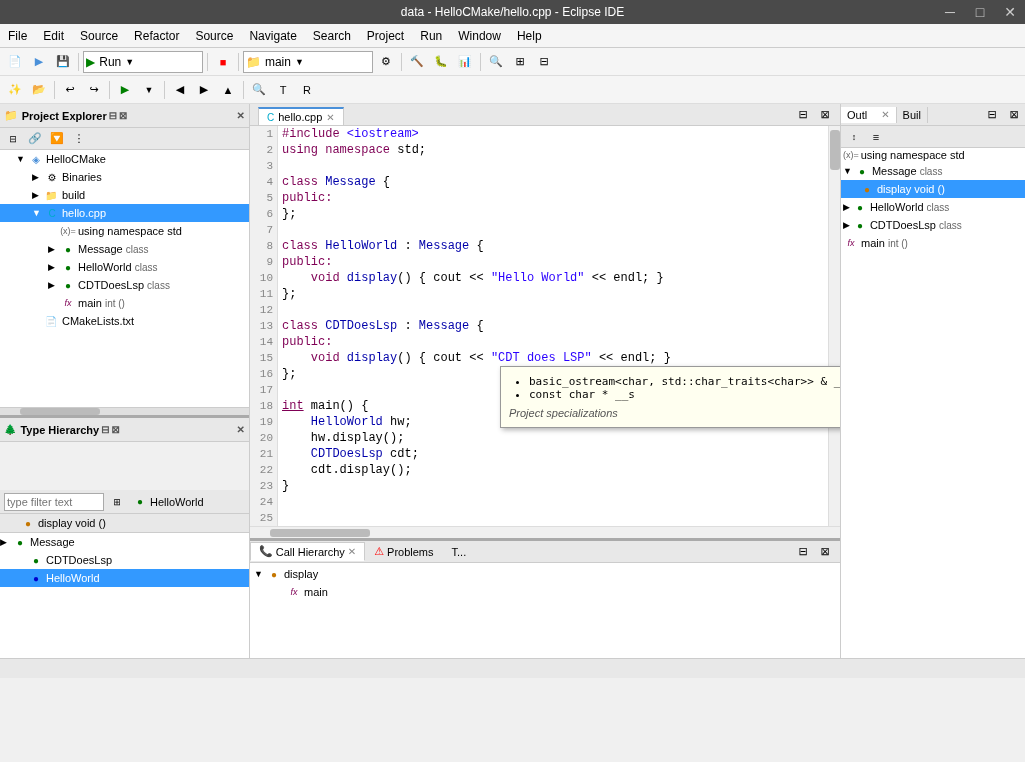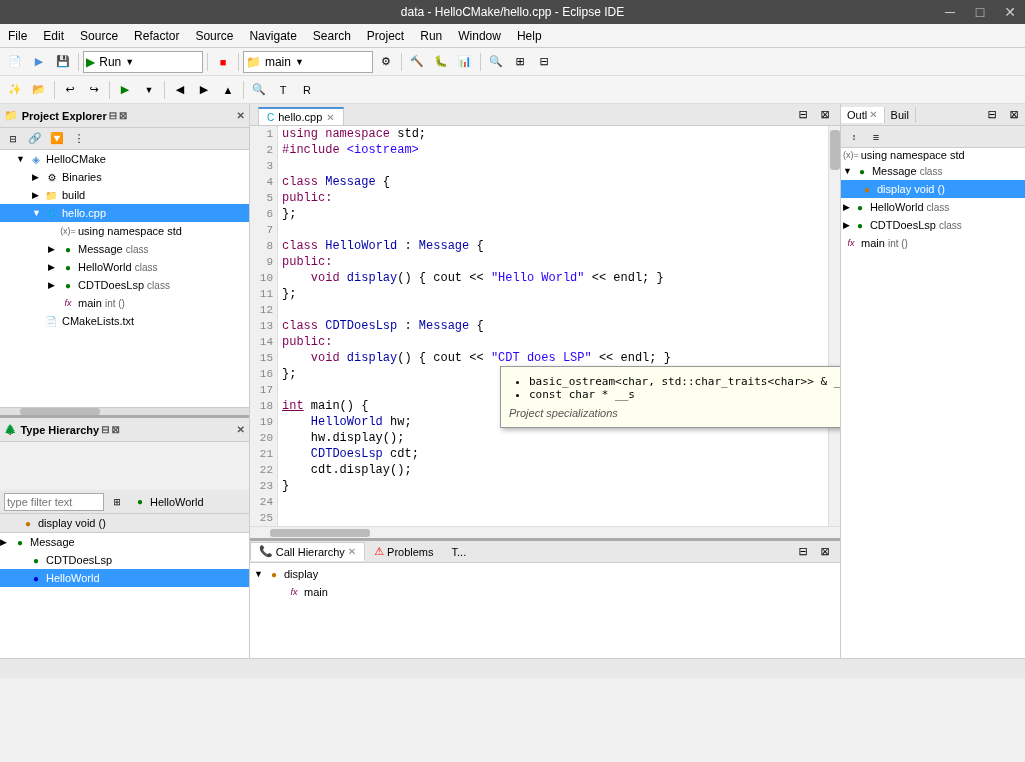--- a/index.html
+++ b/index.html
@@ -50,21 +50,21 @@
     .editor-tab.active { background: #fff; border-top: 2px solid #4a90d9; }
     .editor-content { flex: 1; background: #fff; overflow: auto; display: flex; font-family: 'Consolas', 'Courier New', monospace; font-size: 12px; position: relative; }
     .line-numbers { background: #f0f0f0; border-right: 1px solid #ddd; padding: 0 4px; text-align: right; color: #888; font-size: 11px; user-select: none; min-width: 28px; }
     .line-numbers div { height: 16px; line-height: 16px; }
     .code-content { flex: 1; padding: 0 4px; overflow: auto; }
     .code-line { height: 16px; line-height: 16px; white-space: pre; }
 
     
     .right-panel { width: 185px; border-left: 1px solid #ccc; display: flex; flex-direction: column; }
     .right-tabs { background: #e8e8e8; border-bottom: 1px solid #ccc; display: flex; align-items: center; height: 22px; font-size: 11px; }
-    .right-tab { padding: 2px 6px; cursor: pointer; border-right: 1px solid #ccc; display: flex; align-items: center; gap: 2px; }
+    .right-tab { padding: 2px 6px; cursor: pointer; border-right: 1px solid #ccc; display: flex; align-items: center; gap: 14px; }
     .right-tab.active { background: #fff; }
     .right-content { flex: 1; background: #fff; overflow: auto; }
     .outline-item { display: flex; align-items: center; padding: 1px 2px; cursor: pointer; font-size: 11px; white-space: nowrap; }
     .outline-item.selected { background: #3399ff; color: #fff; }
 
     
     .bottom-area { height: 120px; border-top: 3px solid #aaa; display: flex; }
     .bottom-main { flex: 1; display: flex; flex-direction: column; }
     .bottom-tabs { background: #e8e8e8; border-bottom: 1px solid #ccc; display: flex; align-items: center; height: 22px; }
     .bottom-tab { padding: 2px 8px; border: 1px solid transparent; font-size: 11px; cursor: pointer; display: flex; align-items: center; gap: 3px; }
@@ -359,22 +359,22 @@
               <div>18</div>
               <div>19</div>
               <div>20</div>
             <div>21</div>
               <div>22</div>
               <div>23</div>
               <div>24</div>
               <div>25</div>
           </div>
           <div class="code-content">
+            <div class="code-line"><span style="color:#7f0055;">#include</span> <span style="color:#2a00ff;">&lt;iostream&gt;</span></div>
             <div class="code-line"><span style="color:#7f0055;">using</span> <span style="color:#7f0055;">namespace</span> std;</div>
-            <div class="code-line"><span style="color:#7f0055;">#include</span> <span style="color:#2a00ff;">&lt;iostream&gt;</span></div>
             <div class="code-line"></div>
             <div class="code-line"><span style="color:#7f0055;">class</span> <span style="color:#0000aa;">Message</span> {</div>
             <div class="code-line"><span style="color:#7f0055;">public:</span></div>
             <div class="code-line">};</div>
             <div class="code-line"></div>
             <div class="code-line"><span style="color:#7f0055;">class</span> <span style="color:#0000aa;">HelloWorld</span> : <span style="color:#0000aa;">Message</span> {</div>
             <div class="code-line"><span style="color:#7f0055;">public:</span></div>
             <div class="code-line">    <span style="color:#7f0055;">void</span> <span style="color:#0000aa;">display</span>() { cout &lt;&lt; <span style="color:#2a00ff;">"Hello World"</span> &lt;&lt; endl; }</div>
             <div class="code-line">};</div>
             <div class="code-line"></div>

